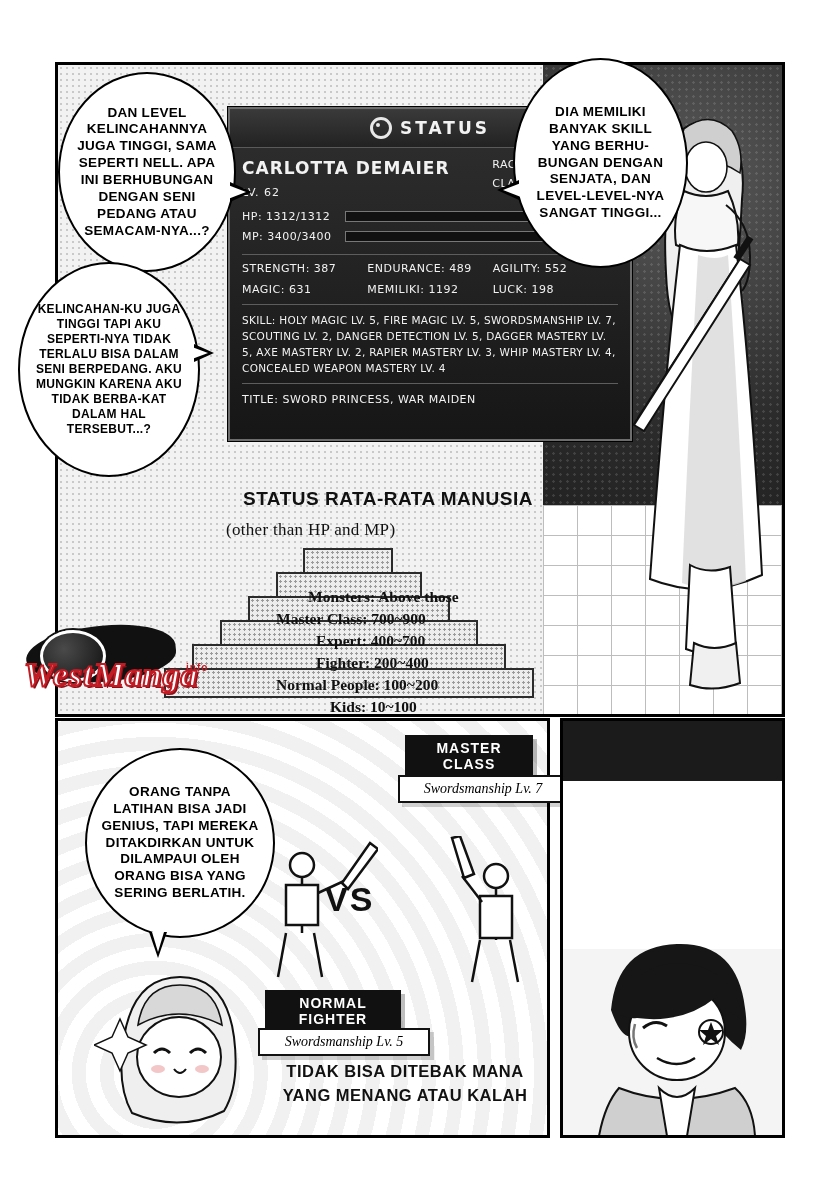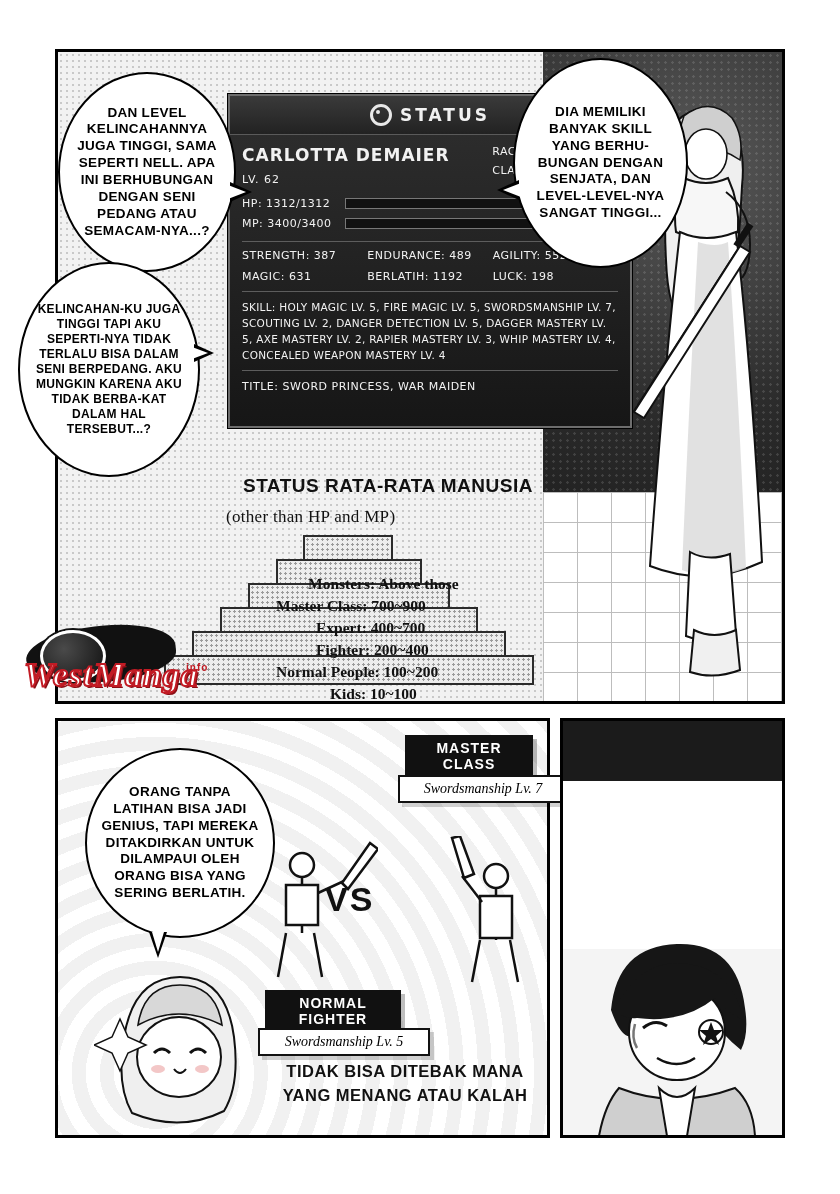--- a/index.html
+++ b/index.html
@@ -25,21 +25,21 @@
   .panel {
     position: absolute;
     border: 3px solid #000;
     box-sizing: border-box;
     overflow: hidden;
     background: #fff;
   }
 
   
   #panel-top {
-    left: 55px; top: 49px; width: 730px; height: 655px;
+    left: 55px; top: 62px; width: 730px; height: 655px;
   }
   .halftone {
     position: absolute; left: 0; top: 0; right: 0; bottom: 0;
     background-color: #f2f2f2;
     background-image: radial-gradient(#c9c9c9 1.1px, transparent 1.2px);
     background-size: 6px 6px;
   }
 
   
   #dark-bg {
@@ -425,21 +425,21 @@
             <span class="bar-label">MP: 3400/3400</span>
             <span class="bar-track"><span class="bar-fill" id="mp-fill" style="width: 100%;"></span></span>
           </div>
         </div>
 
         <div class="stat-grid" id="stat-grid">
             <div><span>STRENGTH: </span><span>387</span></div>
             <div><span>ENDURANCE: </span><span>489</span></div>
             <div><span>AGILITY: </span><span>552</span></div>
             <div><span>MAGIC: </span><span>631</span></div>
-            <div><span>BERLATIH: </span><span>1192</span></div>
+            <div><span>MEMILIKI: </span><span>1192</span></div>
             <div><span>LUCK: </span><span>198</span></div>
           </div>
 
         <div class="skills">SKILL: HOLY MAGIC LV. 5, FIRE MAGIC LV. 5, SWORDSMANSHIP LV. 7, SCOUTING LV. 2, DANGER DETECTION LV. 5, DAGGER MASTERY LV. 5, AXE MASTERY LV. 2, RAPIER MASTERY LV. 3, WHIP MASTERY LV. 4, CONCEALED WEAPON MASTERY LV. 4</div>
         <div class="title-line">TITLE: SWORD PRINCESS, WAR MAIDEN</div>
       </div>
     </div>
 
     <div id="chart-area">
       <div id="chart-title">STATUS RATA-RATA MANUSIA</div>

